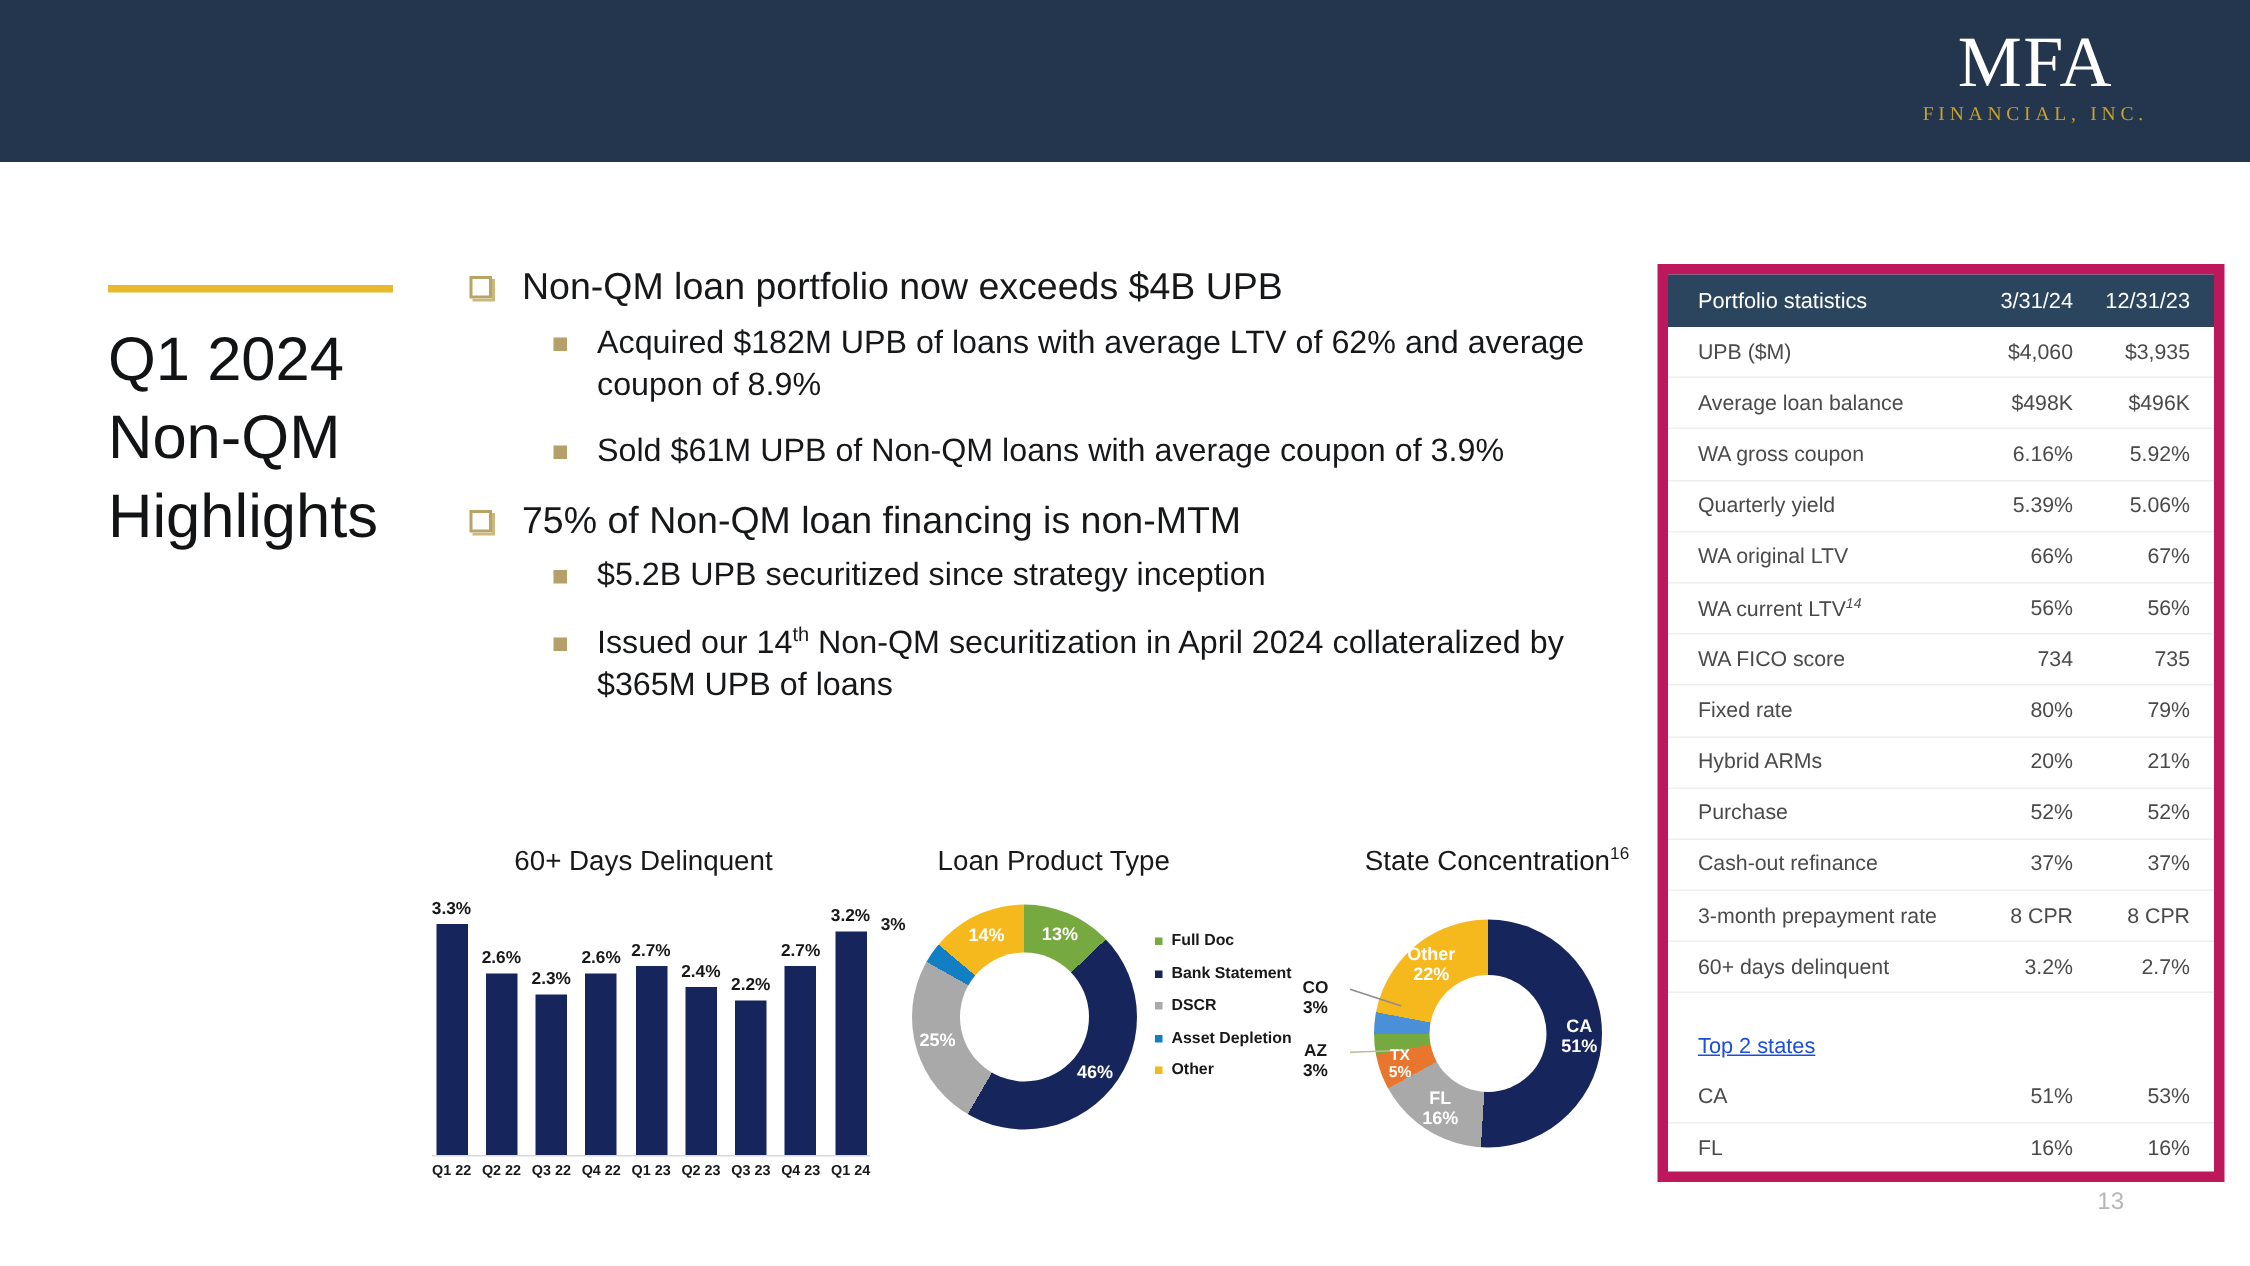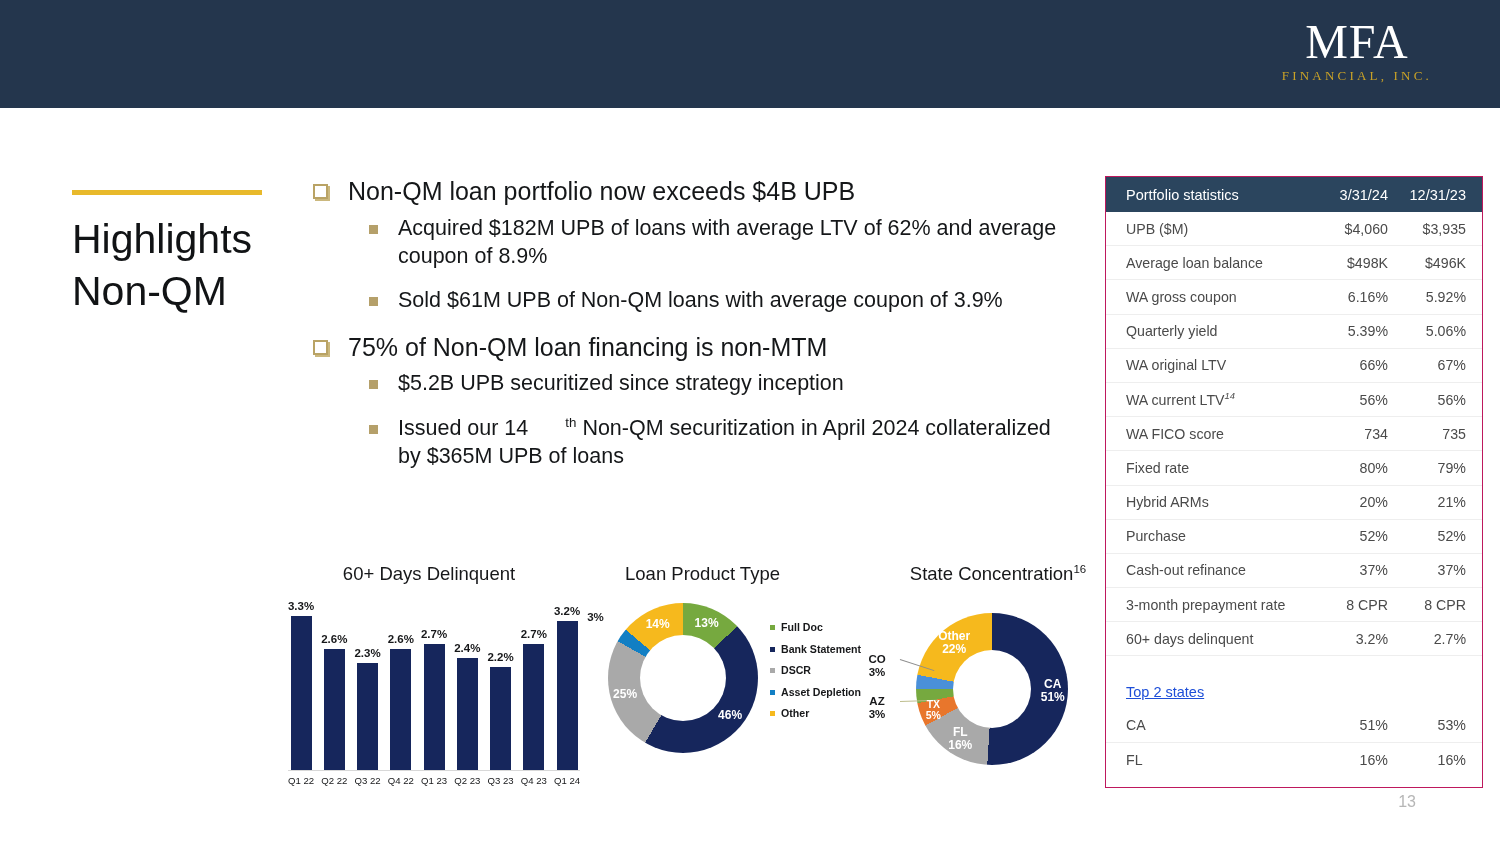--- a/index.html
+++ b/index.html
@@ -51,21 +51,21 @@
     box-shadow: 2px 2px 0 0 #cbb87e;
   }
   .b1-text { font-size: 25px; line-height: 1.30; color: #151719; }
   .b2-group { margin: 4px 0 4px 56px; }
   .b2 { display: flex; align-items: flex-start; margin-bottom: 16px; }
   .b2-mark {
     width: 9px; height: 9px; background: #b5a06a; flex: none;
     margin-right: 20px; margin-top: 11px;
   }
   .b2-text { font-size: 21.5px; line-height: 1.32; color: #151719; }
-  .b2-text sup { font-size: 0.62em; vertical-align: super; margin-left: 37px; }
+  .b2-text sup { font-size: 0.62em; vertical-align: super; }
 
   
   .charts { position: absolute; left: 270px; top: 555px; }
 
   .chart-title {
     text-align: center; font-size: 18.5px; color: #17181a; font-weight: 400;
   }
 
   
   .barchart { position: absolute; left: 0; top: 0; width: 318px; height: 250px; }
@@ -78,21 +78,21 @@
   .bc-col { width: 26px; position: relative; display:flex; flex-direction: column; justify-content: flex-end; height:100%; }
   .bc-bar { width: 21px; margin: 0 auto; background: #16265c; }
   .bc-val {
     position: absolute; left: 50%; transform: translateX(-50%);
     font-size: 11.5px; font-weight: 700; color: #17181a; white-space: nowrap;
   }
   .bc-axis {
     position: absolute; left: 18px; top: 220px; width: 292px;
     display: flex; justify-content: space-between;
   }
-  .bc-axis div { width: 26px; text-align: center; font-size: 9.6px; font-weight: 400; color: #17181a; white-space: nowrap; }
+  .bc-axis div { width: 26px; text-align: center; font-size: 9.6px; font-weight: 700; color: #17181a; white-space: nowrap; }
   .donut {
     position: relative; border-radius: 50%;
   }
   .donut .hole {
     position: absolute; border-radius: 50%; background: #ffffff;
     left: 50%; top: 50%; transform: translate(-50%,-50%);
   }
   .dlabel {
     position: absolute; transform: translate(-50%,-50%);
     font-size: 12px; font-weight: 700; color: #ffffff; text-align: center;
@@ -120,21 +120,21 @@
   .sc-donut .hole { width: 78px; height: 78px; }
   .callout {
     position: absolute; font-size: 11.5px; font-weight: 700; color: #17181a;
     line-height: 1.1; text-align: center;
   }
   .leader { position: absolute; height: 1px; background: #8d8d8d; transform-origin: left center; }
 
   
   .stats {
     position: absolute; left: 1105px; top: 176px; width: 378px; height: 612px;
-    border: 1px solid #be185d; background: #fff;
+    border: 7px solid #be185d; background: #fff;
   }
   .stats-head {
     display: flex; align-items: center; height: 35px;
     background: #2b455e; color: #ffffff; padding: 0 16px 0 20px;
   }
   .sh-label { flex: 1; font-size: 14.5px; }
   .sh-col { width: 78px; text-align: right; font-size: 14.5px; }
   .srow {
     display: flex; align-items: center; height: 34.2px;
     padding: 0 16px 0 20px; border-bottom: 1px solid #eeeeee;
@@ -161,22 +161,23 @@
 <div class="slide">
 
   <div class="header-band"></div>
   <div class="logo">
     <span class="logo-main">MFA</span>
     <span class="logo-sub">FINANCIAL, INC.</span>
   </div>
 
   <div class="title-rule"></div>
   <div class="slide-title">
+    <span>Q1 2024</span>
+    <span>Non-QM</span>
     <span>Highlights</span>
-    <span>Non-QM</span>
   </div>
 
   <div class="bullets">
     <div class="b1">
       <div class="b1-mark"></div>
       <div class="b1-text">Non-QM loan portfolio now exceeds $4B UPB</div>
     </div>
     <div class="b2-group">
       <div class="b2">
         <div class="b2-mark"></div>

